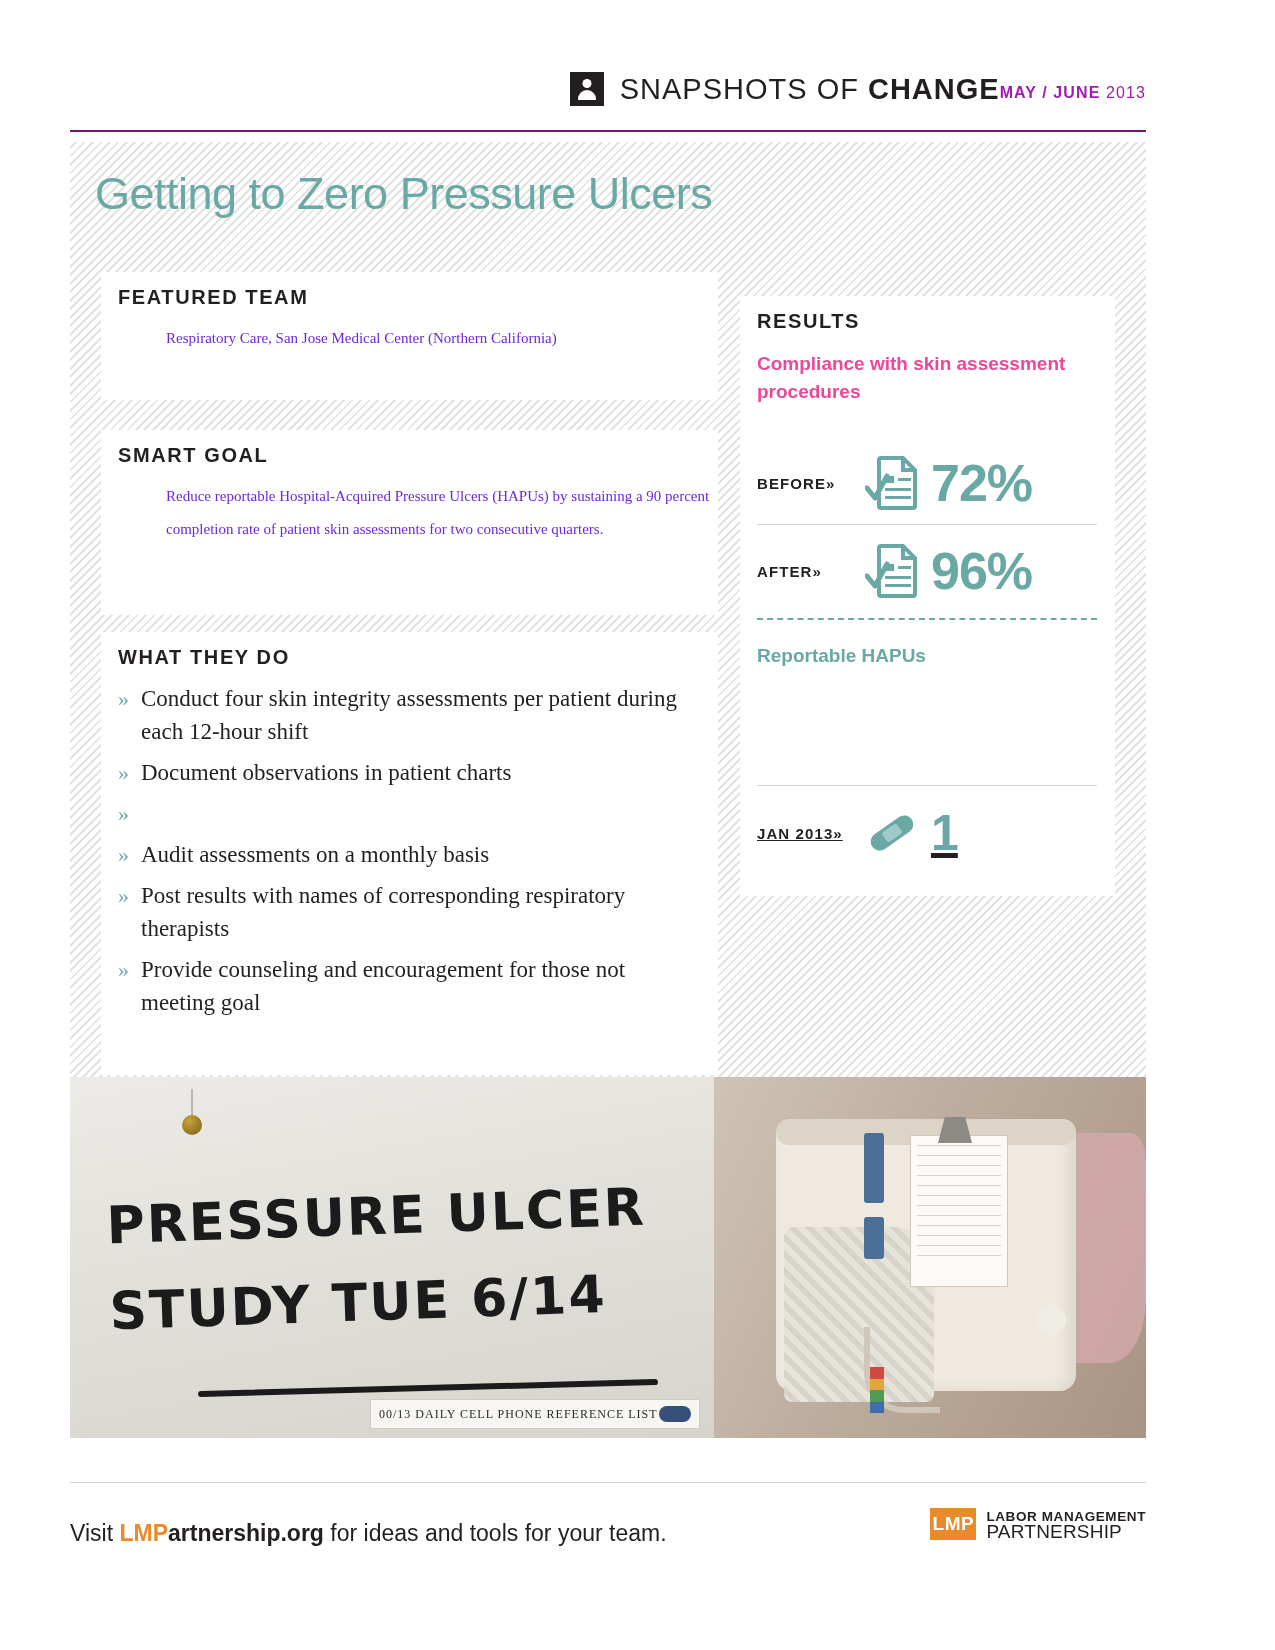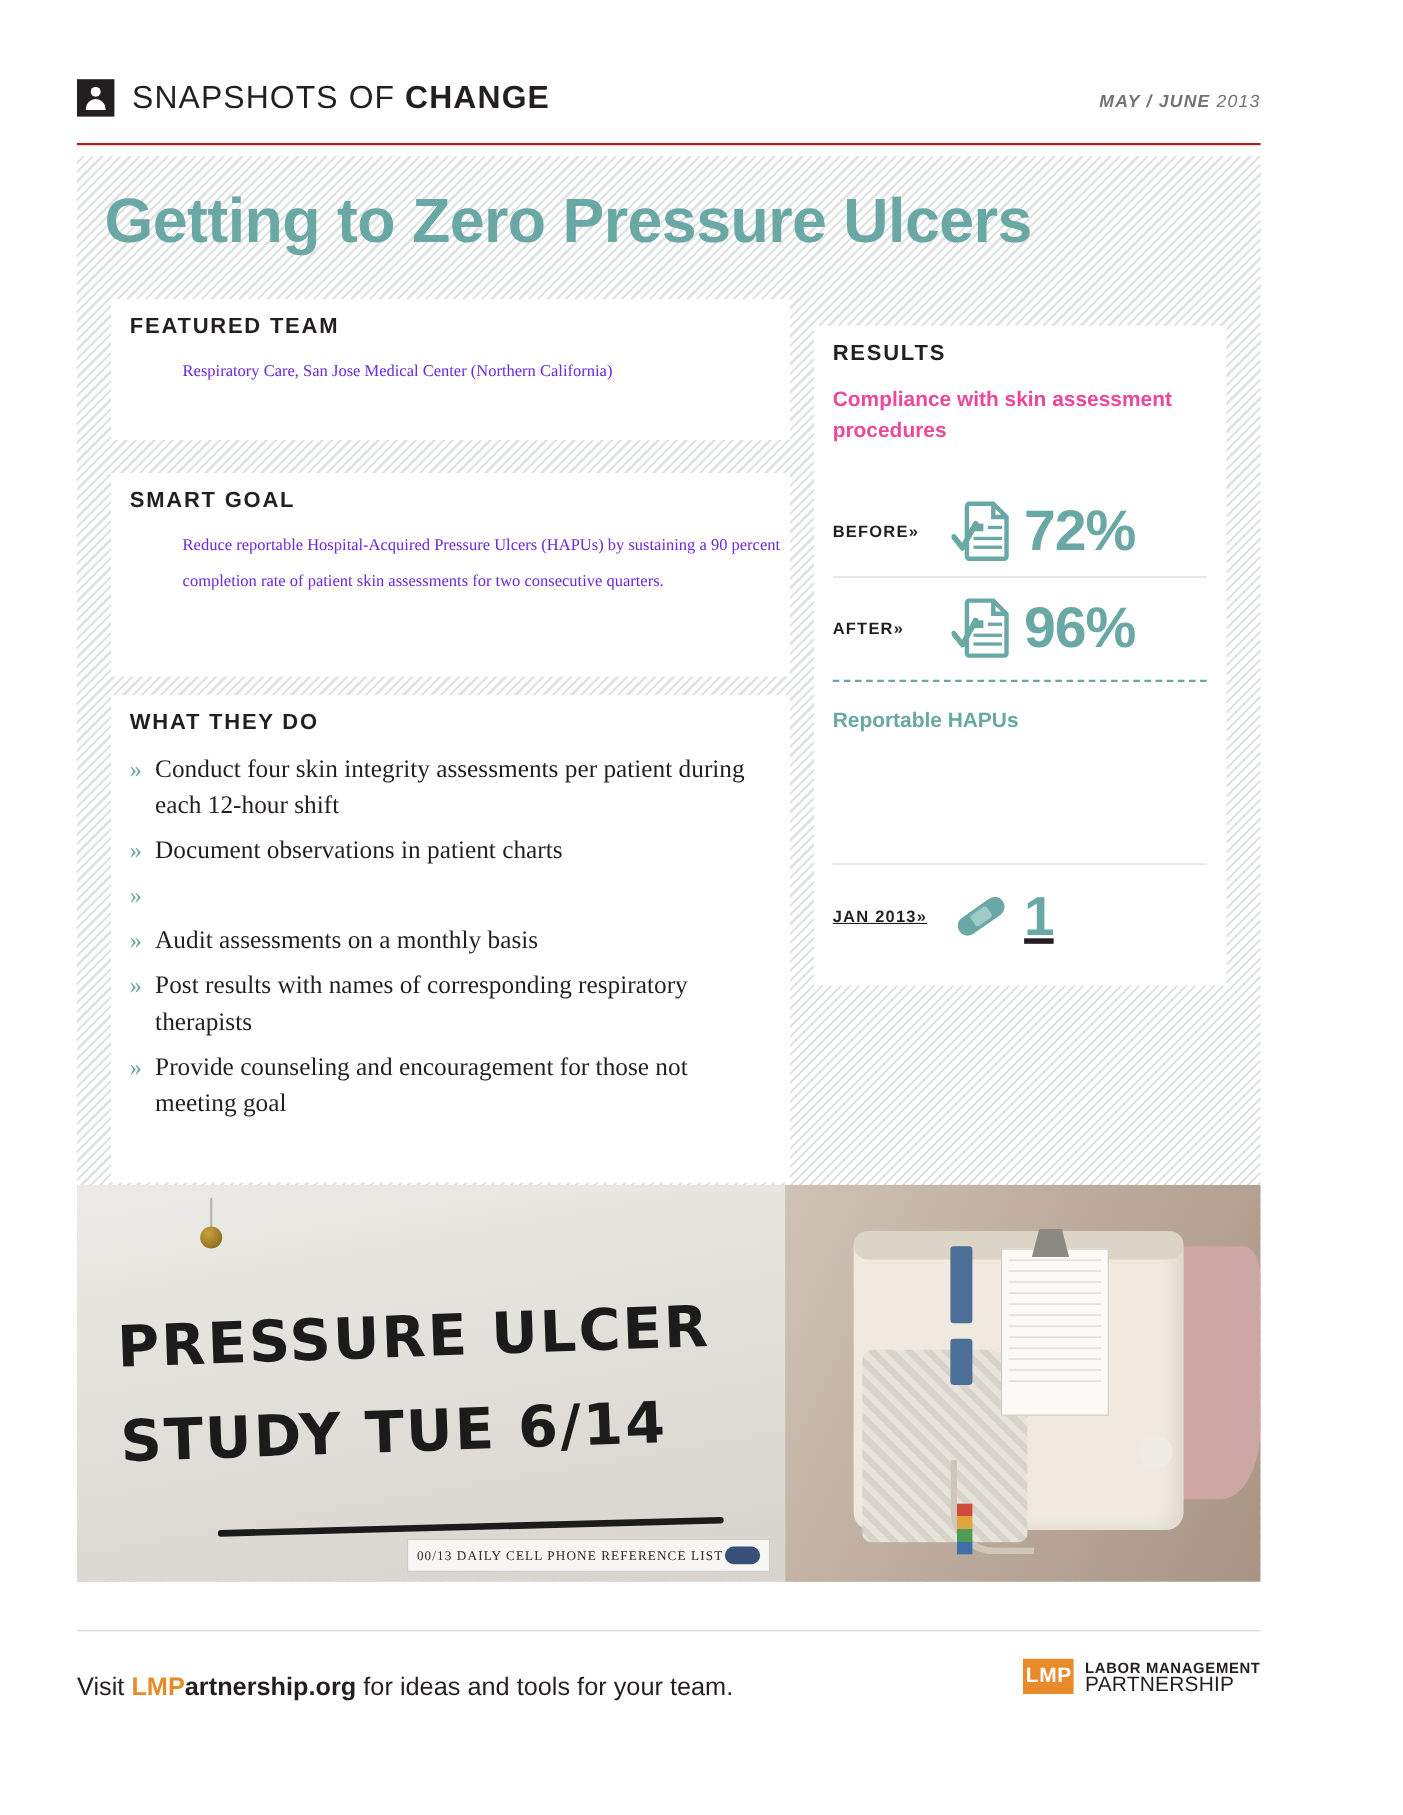--- a/index.html
+++ b/index.html
@@ -23,24 +23,24 @@
     height: 1650px;
   }
 
   
   .header {
     position: absolute;
     left: 70px;
     top: 72px;
     width: 1076px;
     height: 58px;
-    border-bottom: 2px solid #b91c1c;
+    border-bottom: 2px solid #701a75;
     display: flex;
     align-items: flex-start;
-    justify-content: space-between;
+    justify-content: flex-end;
   }
   .header-left {
     display: flex;
     align-items: center;
     gap: 16px;
   }
   .person-badge {
     width: 34px;
     height: 34px;
     background: #231f20;
@@ -73,24 +73,23 @@
     font-size: 29px;
     letter-spacing: 1px;
     font-weight: 400;
     color: #231f20;
     white-space: nowrap;
   }
   .header-title b { font-weight: 700; }
   .header-date {
     font-size: 16px;
     letter-spacing: 1.1px;
-    color: #737373;
+    color: #a21caf;
     padding-top: 12px;
     white-space: nowrap;
-    font-style: italic;
   }
   .header-date b { font-weight: 700; }
 
   
   .hatch-panel {
     position: absolute;
     left: 70px;
     top: 142px;
     width: 1076px;
     height: 1296px;
@@ -101,22 +100,22 @@
       #ffffff 4px,
       #dfe4e3 4px,
       #dfe4e3 6px
     );
   }
 
   .big-title {
     position: absolute;
     left: 95px;
     top: 168px;
-    font-size: 57px;
-    font-weight: 700;
+    font-size: 45px;
+    font-weight: 400;
     color: #69a8a5;
     letter-spacing: -0.5px;
     white-space: nowrap;
   }
 
   
   .white-block {
     position: absolute;
     background: #ffffff;
   }

